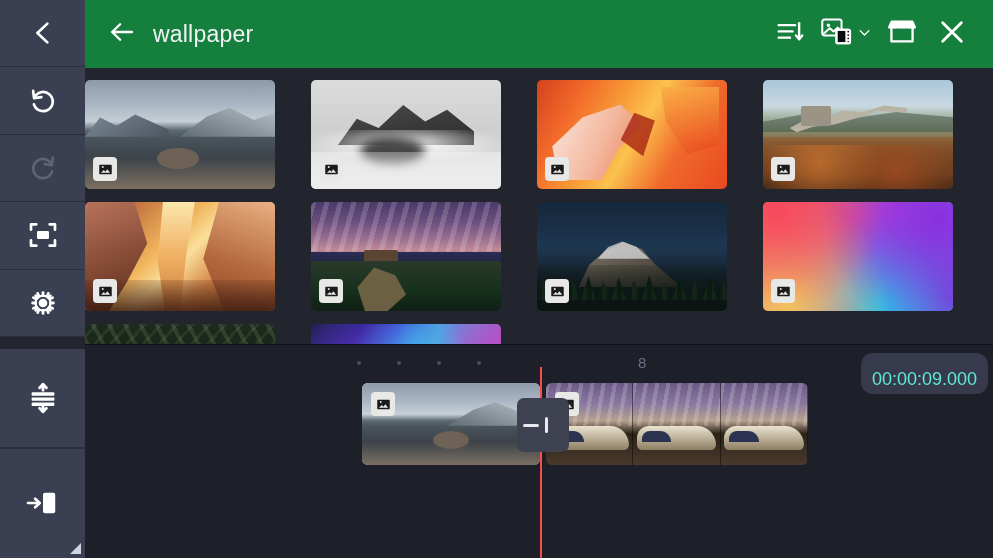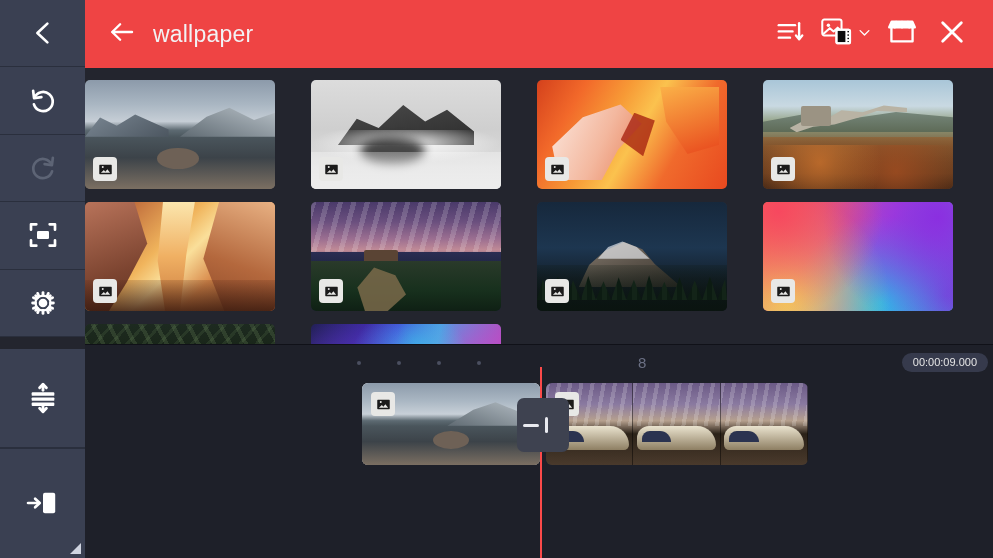--- a/index.html
+++ b/index.html
@@ -35,21 +35,21 @@
     width: 0; height: 0;
     border-left: 11px solid transparent;
     border-bottom: 11px solid #cfd4e0;
   }
 
   
   .right { flex: 1 1 auto; display: flex; flex-direction: column; height: 558px; }
 
   
   .header {
-    height: 68px; background: #ef4444;
+    height: 68px; background: #15803d;
     display: flex; align-items: center;
     padding: 0 18px 0 14px;
     flex: 0 0 68px;
   }
   .hdr-back { width: 46px; height: 46px; display:flex; align-items:center; justify-content:center; color:#fff; }
   .hdr-title {
     color: #f2f2f4; font-size: 23px; margin-left: 8px;
     letter-spacing: .2px; font-weight: 400;
   }
   .hdr-spacer { flex: 1 1 auto; }
@@ -108,22 +108,22 @@
   }
   .time-badge {
     position: absolute; top: 8px;
     background: #fb5a5a; color: #ffffff;
     font-size: 15px; padding: 3px 13px 4px;
     border-radius: 12px; white-space: nowrap;
     transform: translateX(-50%);
   }
   .total-badge {
     position: absolute; top: 8px; right: 5px;
-    background: #363a4c; color: #e5e5e5;
-    font-size: 11px; padding: 3px 11px 4px;
+    background: #363a4c; color: #5eead4;
+    font-size: 18px; padding: 16px 11px 4px;
     border-radius: 12px; white-space: nowrap;
   }
   .playhead {
     position: absolute; top: 22px; bottom: 0;
     width: 2px; background: #fb4a4a; z-index: 22;
   }
   .track { position: absolute; left: 0; right: 0; top: 38px; height: 86px; }
   .clip {
     position: absolute; top: 0; height: 82px;
     border-radius: 6px; overflow: hidden;

